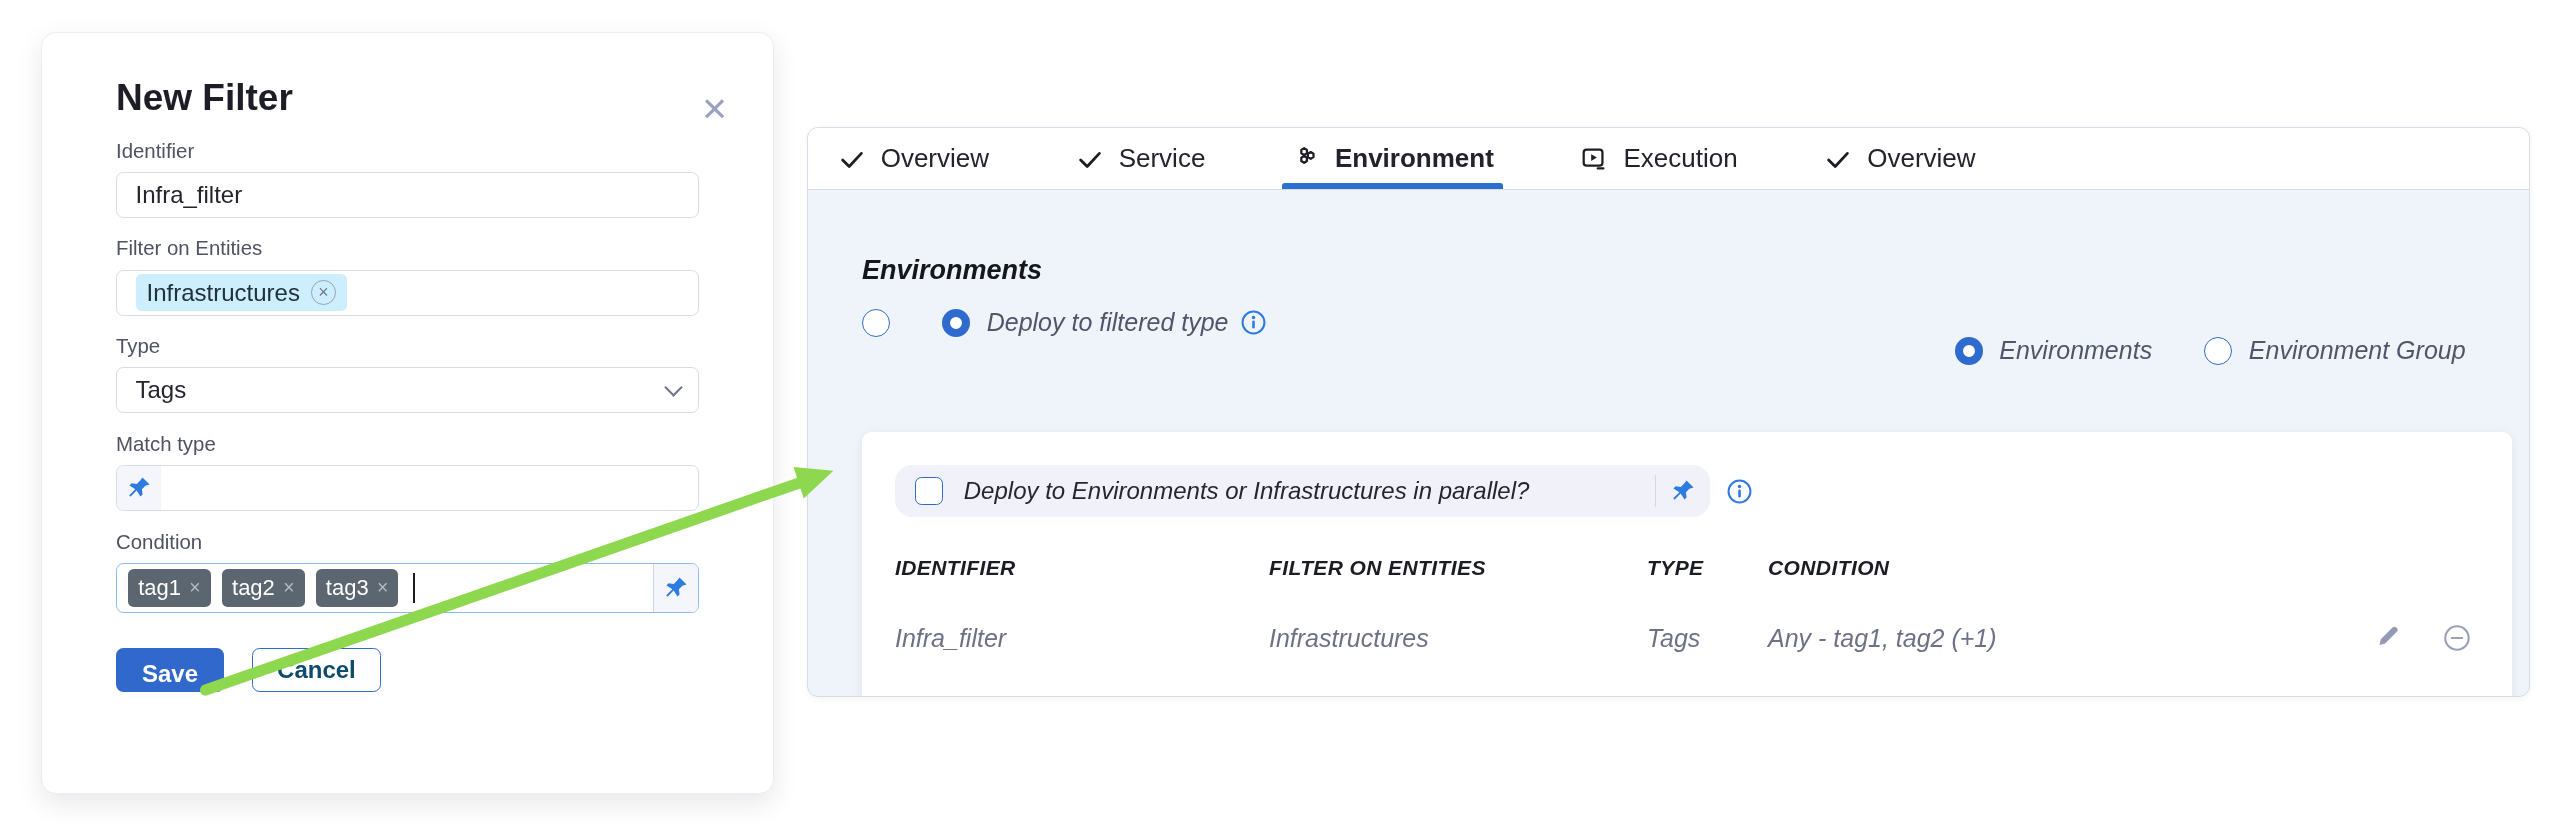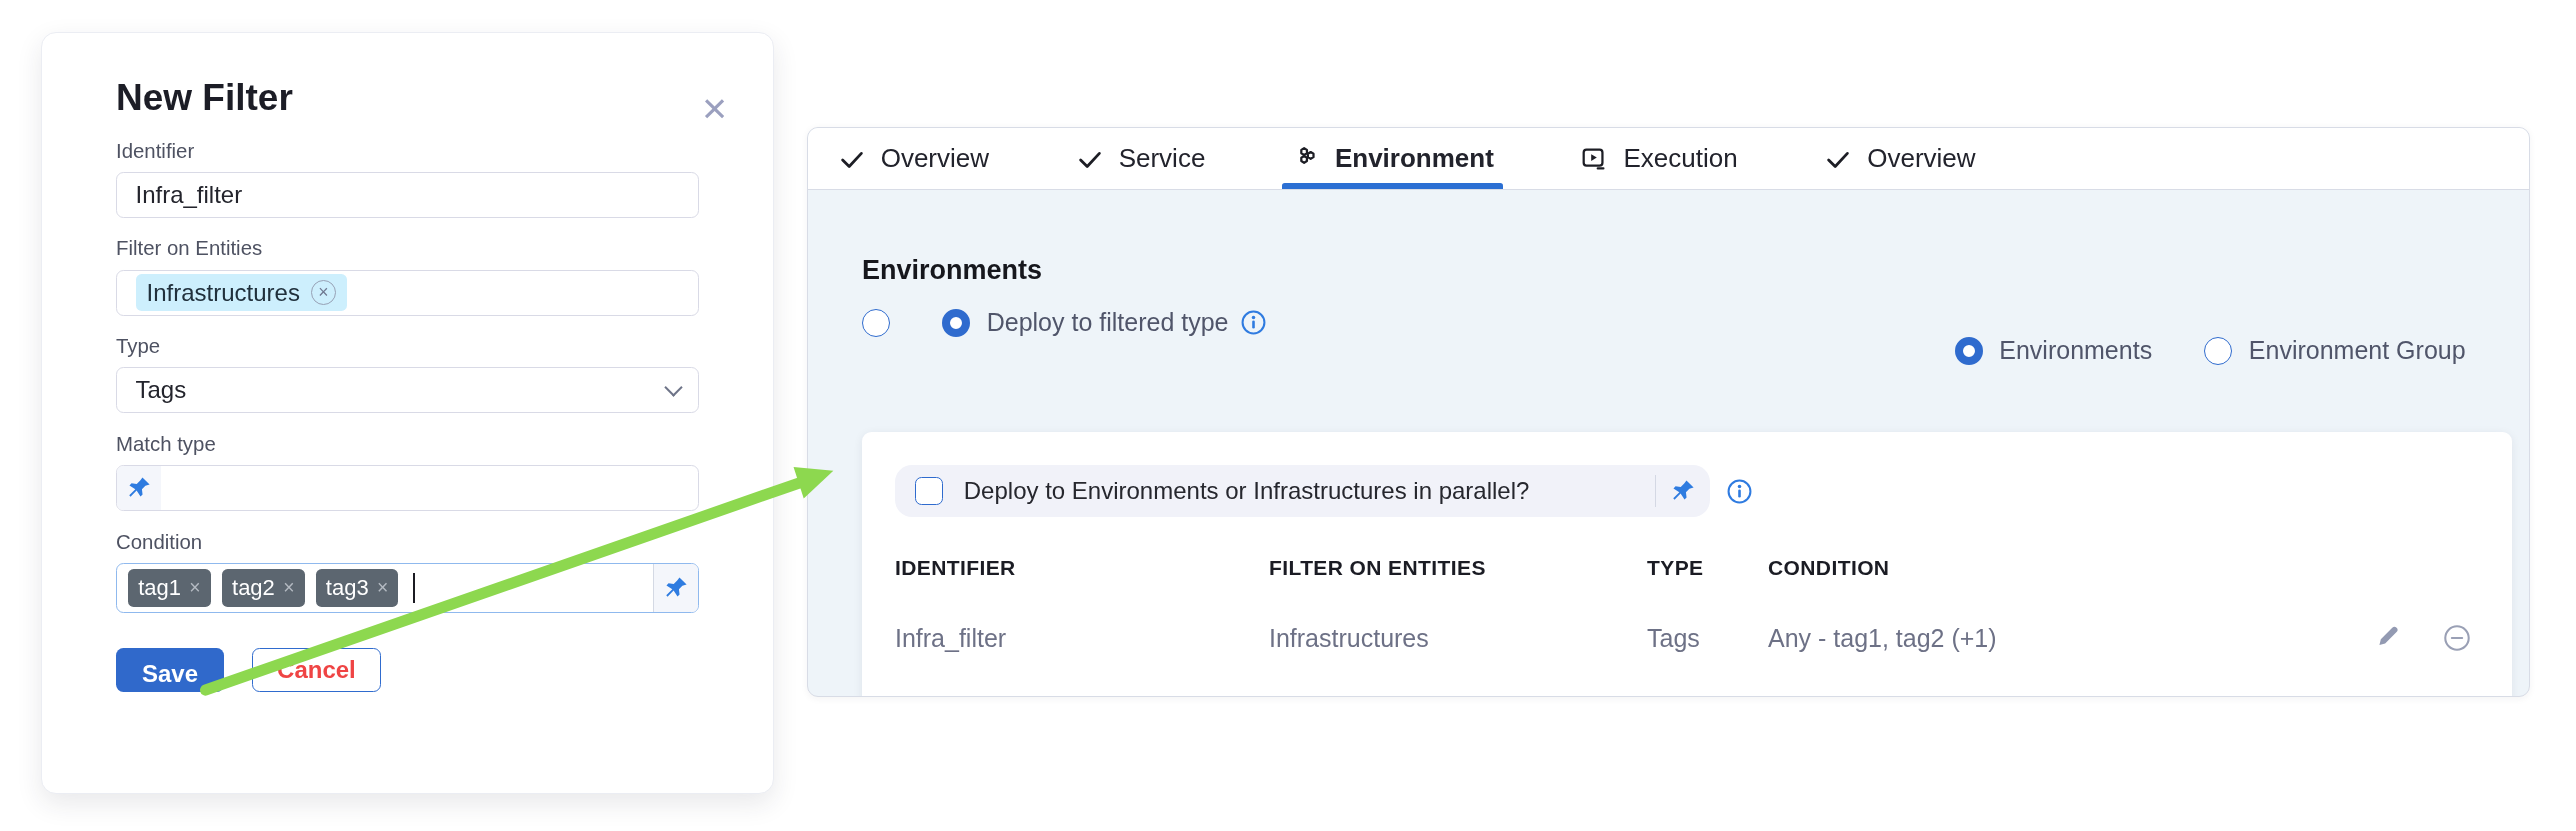--- a/index.html
+++ b/index.html
@@ -35,37 +35,37 @@
           display:flex; align-items:stretch; background:#fff; overflow:hidden; }
   .cond .main { flex:1; display:flex; align-items:center; gap:11px; padding:0 11px;
                 border-right:0.9px solid #d4d9e4; }
   .tag-chip { display:inline-flex; align-items:center; gap:8.3px; background:#5c6670; color:#fff;
               border-radius:5.6px; padding:5.6px 10.2px; font-size:22px; }
   .tag-chip .x { color:#b4bac2; font-size:19.4px; }
   .caret { width:1.9px; height:30px; background:#1b1b22; margin-left:3.7px; }
   .btn-row { margin-top:35px; display:flex; align-items:center; gap:28px; }
   .btn-save { height:44px; padding:12px 26px; background:#3069cb; color:#fff; border:none;
               border-radius:7.4px; font-size:24px; font-weight:bold; font-family:inherit; }
-  .btn-cancel { height:44px; padding:0 24px; background:#fff; color:#ef4444;
+  .btn-cancel { height:44px; padding:0 24px; background:#fff; color:#0c4a6e;
                 border:1.4px solid #2f6bce; border-radius:7.4px; font-size:24px; font-weight:bold;
                 font-family:inherit;text-align:center; }
 
   
   .panel { position:absolute; left:807px; top:127px; width:1723px; height:570px;
            background:#eef4f9; border:0.9px solid #d8dce6; border-radius:11px;
            box-shadow:0 1.9px 7.4px rgba(40,41,61,.05); overflow:hidden; z-index:1; }
   .tabbar { height:62px; background:#fff; border-bottom:0.9px solid #d8dce6;
             display:flex; align-items:stretch; padding-left:19.4px; }
   .tab { display:flex; align-items:center; gap:14px; padding:0 9.3px; margin-right:67px;
          font-size:26px; color:#22232c; position:relative; cursor:pointer; }
   .tab.active { font-weight:bold; }
   .tab.active::after { content:""; position:absolute; left:0; right:0; bottom:0; height:5.6px;
                        background:#2b6fd3; border-radius:2.8px 2.8px 0 0; }
   .tab svg { width:30px; height:30px; flex:none; }
-  .content { position:relative; height:508px; }
+  .content { position:relative; height:508px;font-style:italic; }
   .env-heading { margin:65px 0 0 54px; font-size:27px; font-weight:bold; color:#16171d; }
   .radio-row { margin:22px 0 0 54px; display:flex; align-items:center; }
   .radio { width:28px; height:28px; border-radius:50%; border:1.9px solid #2f6bce; background:#fff; flex:none; }
   .radio.selected { border-width:8.3px; }
   .radio-label { font-size:25px; color:#50556a; margin-left:16.7px; }
   .rgap { width:52px; flex:none; }
   .info-ic { width:25px; height:25px; flex:none; margin-left:13px; }
   .right-block { position:absolute; top:57px; right:20.4px; }
   .toggle-row { display:flex; align-items:center; justify-content:flex-end; }
   .toggle { width:56px; height:29px; border-radius:15px; background:#2f6bce; position:relative;

